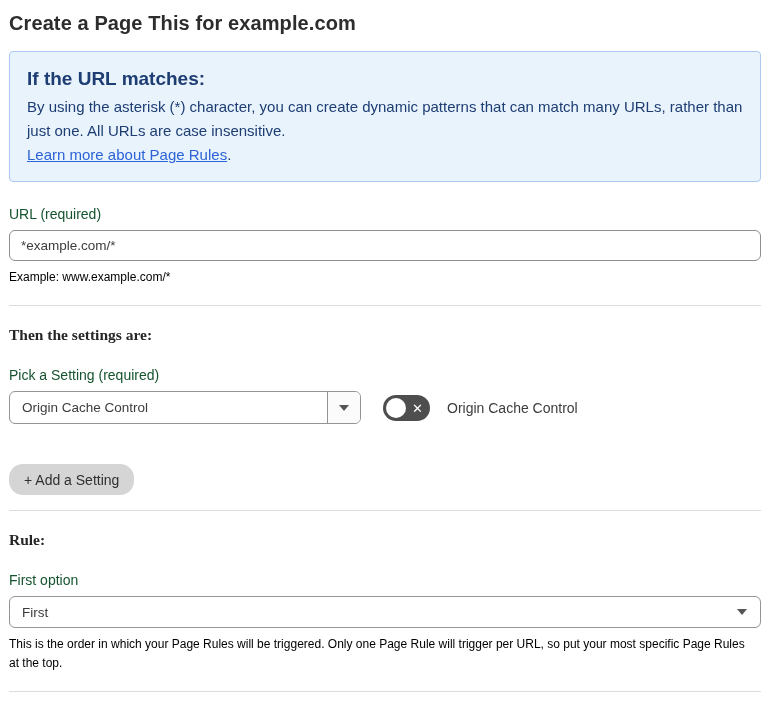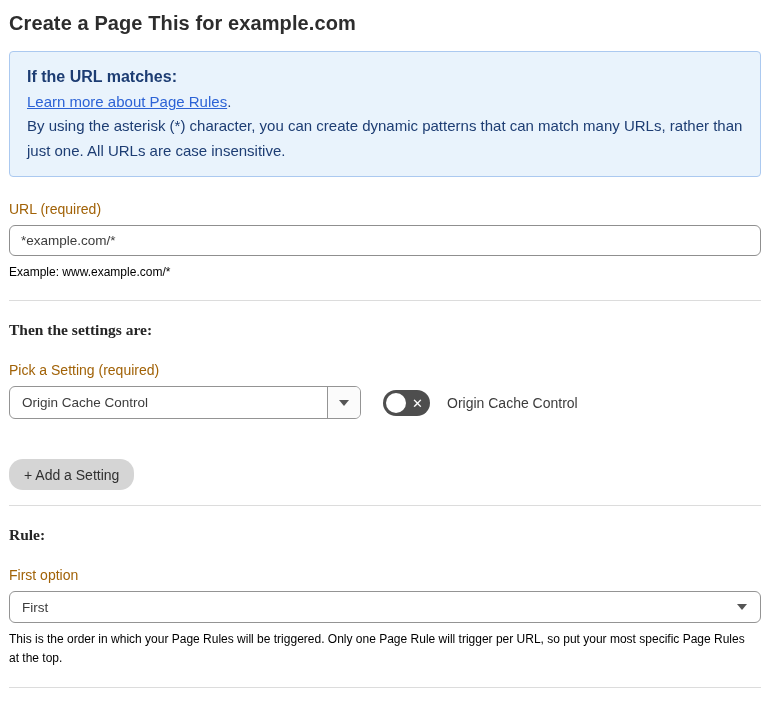--- a/index.html
+++ b/index.html
@@ -21,30 +21,30 @@
   .info-box {
     background: #e9f3fc;
     border: 1px solid #abc9f0;
     border-radius: 4px;
     padding: 12px 17px 13px 17px;
     color: #1d3d73;
     font-size: 15px;
     line-height: 1.62;
     margin-bottom: 24px;
   }
-  .info-box .info-heading { font-weight: 700; font-size: 16px; }
+  .info-box .info-heading { font-weight: 700; font-size: 19px; }
   .info-box a {
     color: #2c63d6;
     text-decoration: underline;
     cursor: pointer;
   }
   
   .field-label {
     font-size: 14px;
-    color: #a16207;
+    color: #14532d;
     margin-bottom: 8px;
   }
   .text-input {
     width: 100%;
     height: 31px;
     border: 1px solid #8f8f8f;
     border-radius: 6px;
     padding: 12px 11px;
     font-family: "Liberation Sans", sans-serif;
     font-size: 13.5px;
@@ -168,22 +168,22 @@
 </style>
 </head>
 <body>
 
 
 
 <h1 class="page-title">Create a Page This for example.com</h1>
 
 <div class="info-box">
   <div class="info-heading">If the URL matches:</div>
+  <div>By using the asterisk (*) character, you can create dynamic patterns that can match many URLs, rather than just one. All URLs are case insensitive.</div>
   <div><a href="#">Learn more about Page Rules</a><span>.</span></div>
-  <div>By using the asterisk (*) character, you can create dynamic patterns that can match many URLs, rather than just one. All URLs are case insensitive.</div>
 </div>
 
 <div class="field-label">URL (required)</div>
 <input class="text-input" type="text" value="*example.com/*" style="">
 <div class="helper-text">Example: www.example.com/*</div>
 
 <hr class="divider">
 
 <div class="section-heading">Then the settings are:</div>
 

